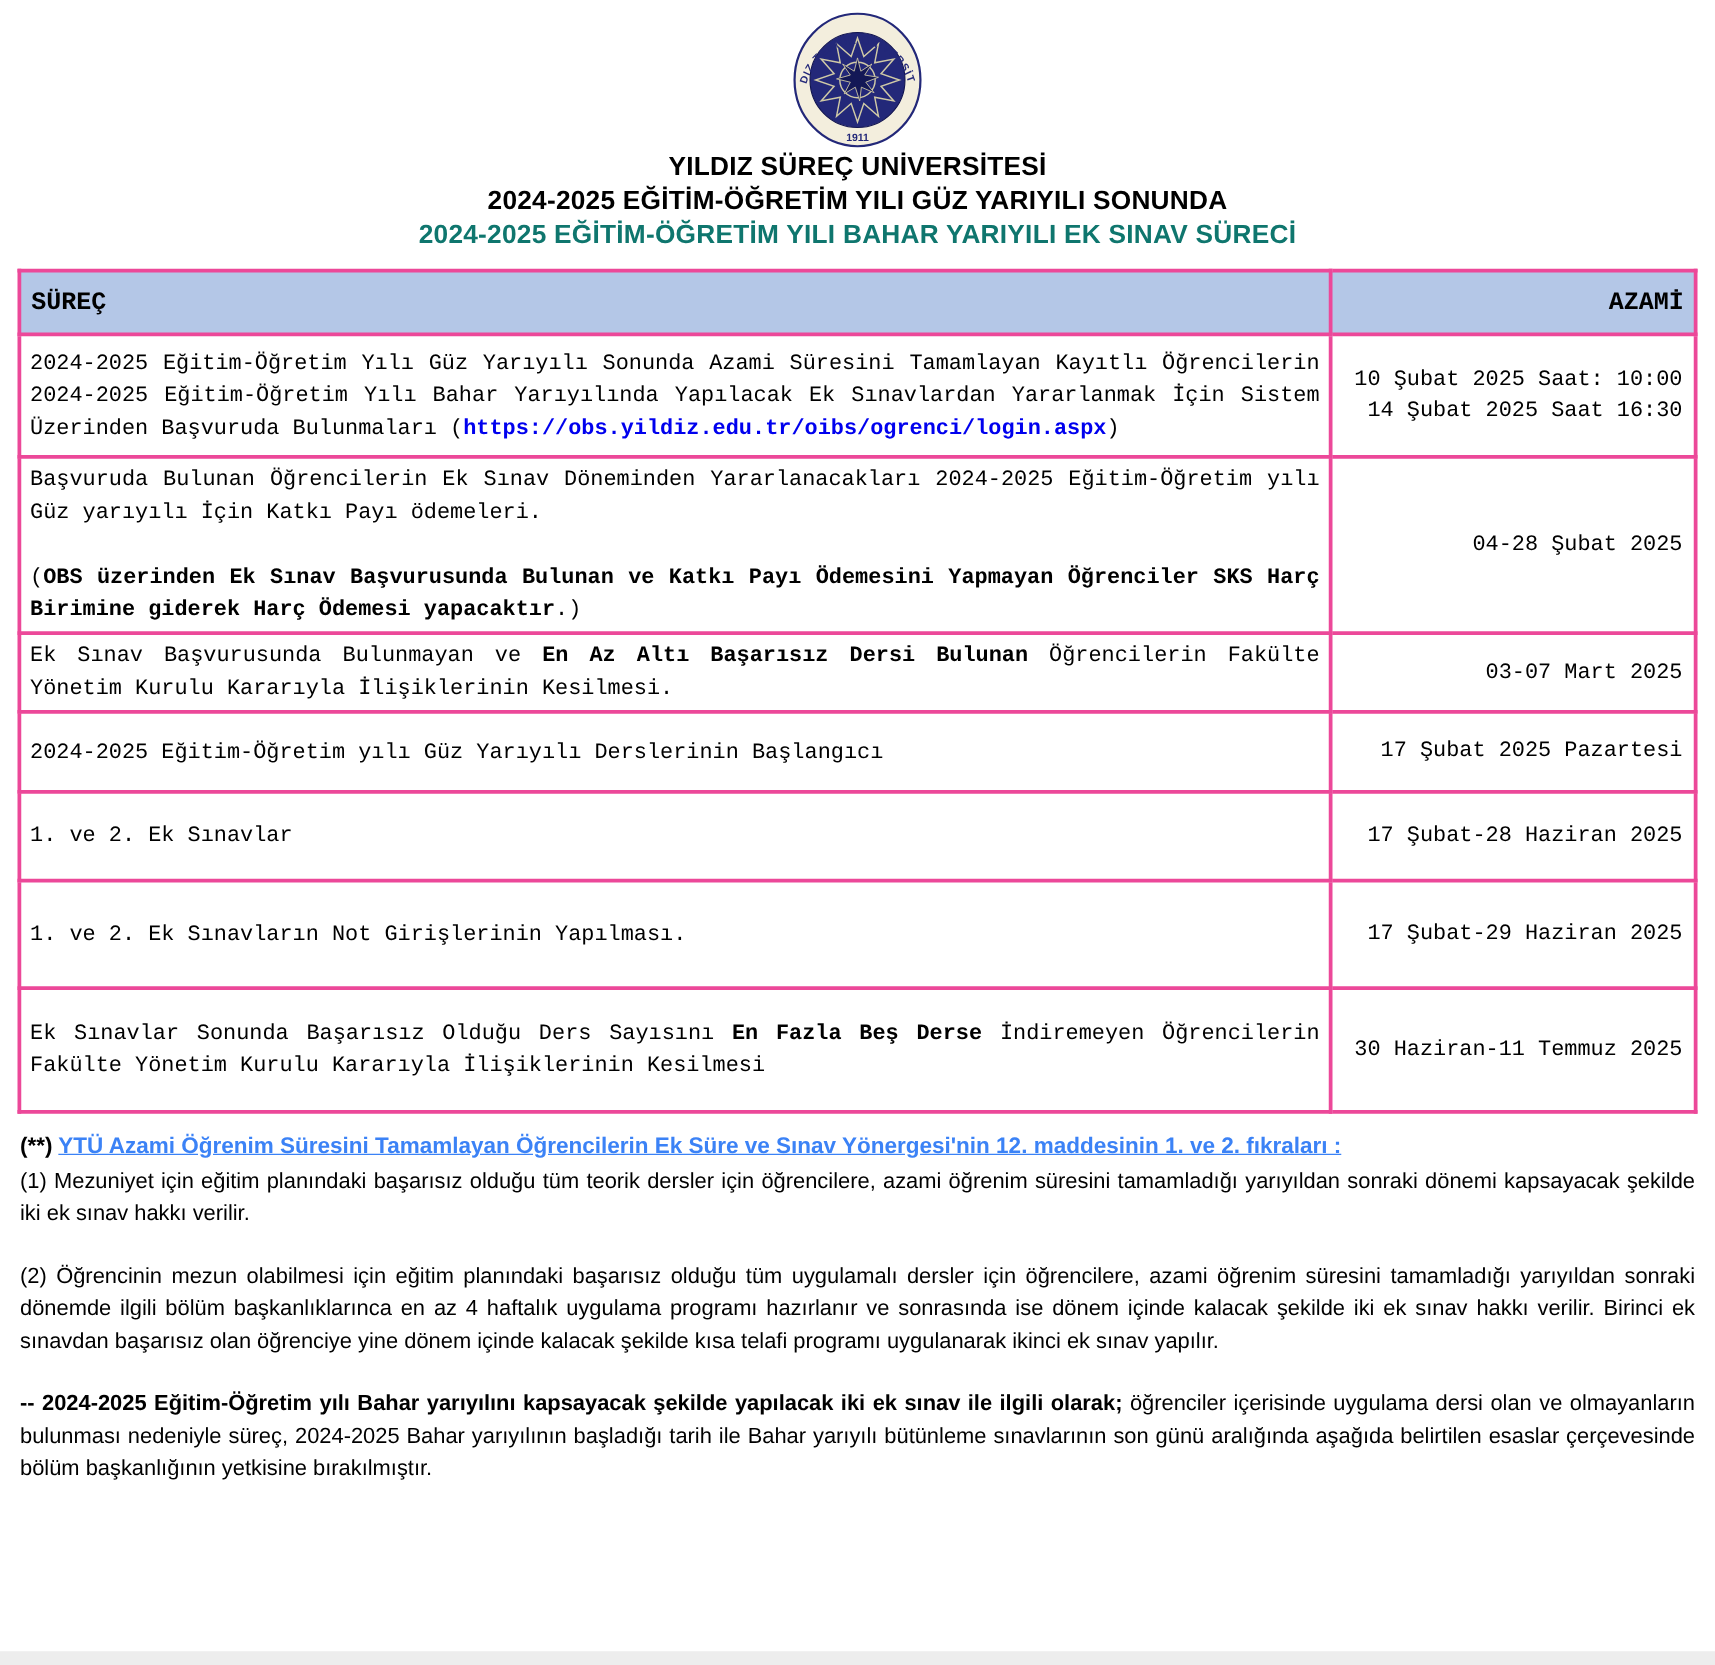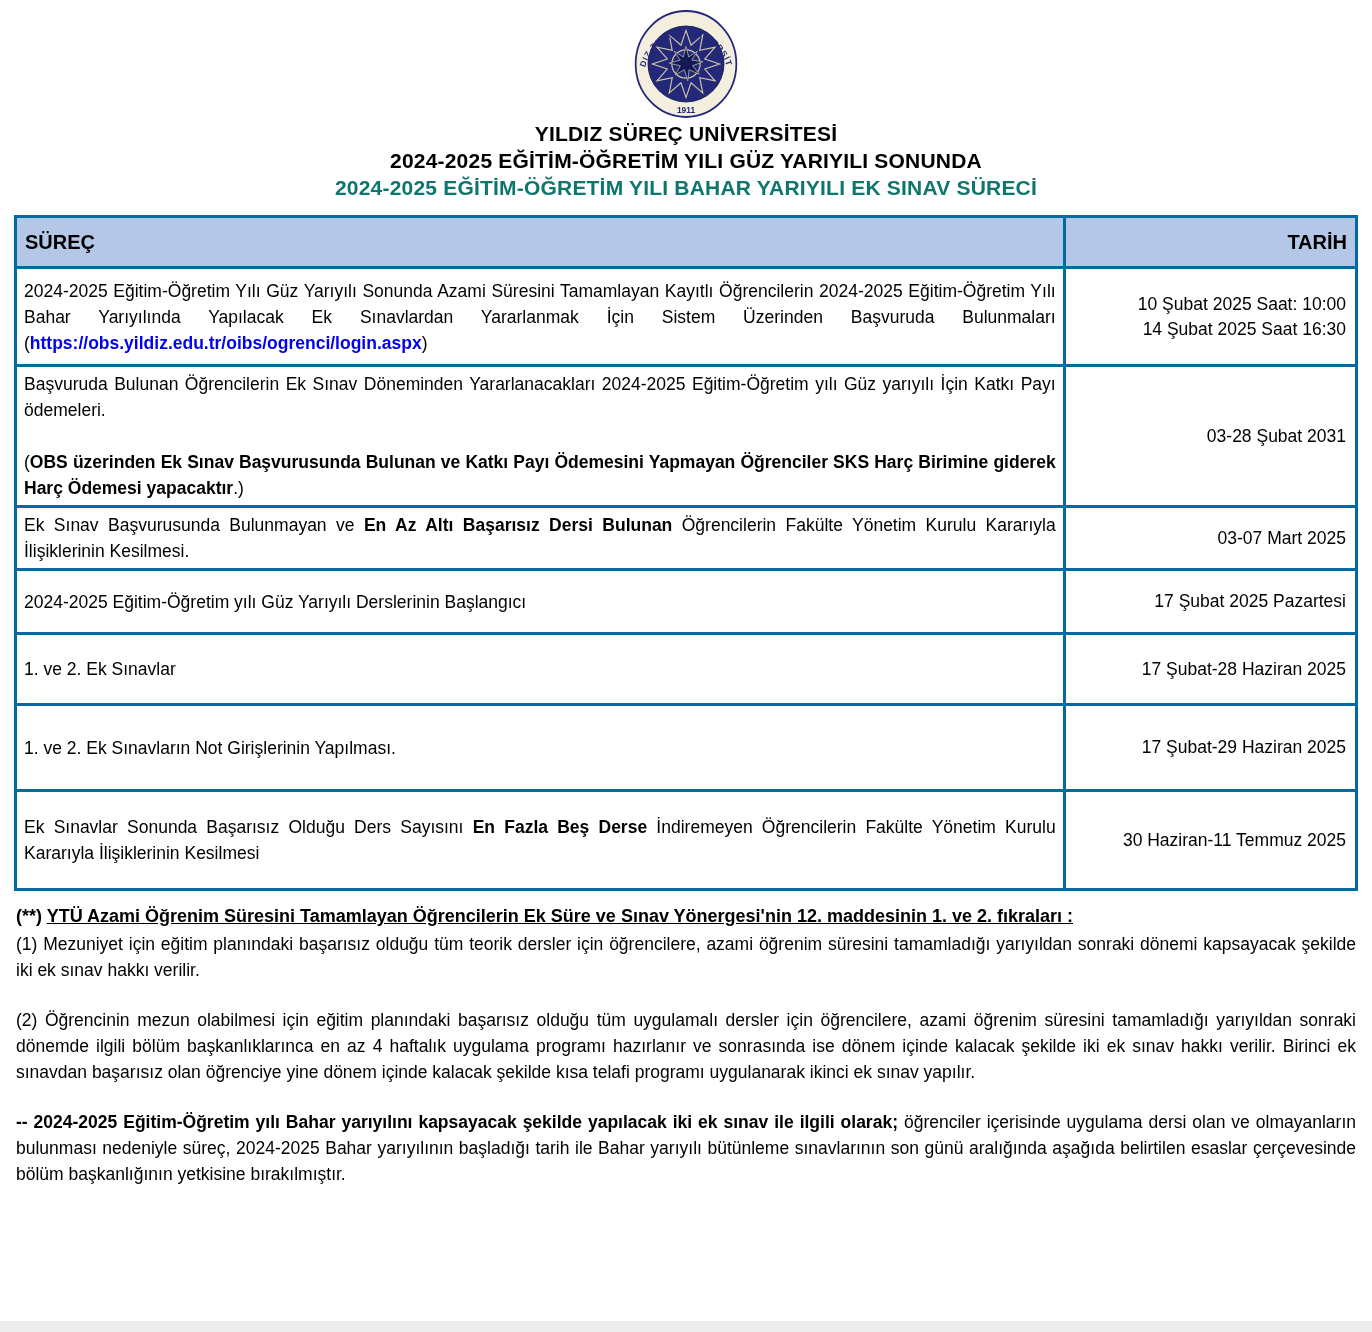--- a/index.html
+++ b/index.html
@@ -8,21 +8,21 @@
     font-family:"Liberation Sans", sans-serif;color:#000;
   }
   
   .doc-header{text-align:center;padding-top:8px;}
   .logo{width:106px;height:112px;display:block;margin:0 auto;}
   .title-line{font-weight:bold;font-size:21px;line-height:27px;letter-spacing:.2px;}
   .title-red{color:#0f766e;}
   
   .table-wrap{margin:14px 14px 0 14px;}
   table.schedule{border-collapse:collapse;width:100%;table-layout:fixed;}
-  table.schedule th, table.schedule td{border:3px solid #0369a1;}
+  table.schedule th, table.schedule td{border:3px solid #ec4899;font-family:Liberation Mono, monospace;}
   table.schedule th{
     background:#b4c7e7;font-size:20px;font-weight:bold;padding:10px 8px;height:28px;
   }
   th.col-process{text-align:left;}
   th.col-date{text-align:right;}
   td.process{
     text-align:justify;vertical-align:middle;padding:4px 7px;
     font-size:17.5px;line-height:26px;
   }
   td.date{
@@ -35,21 +35,21 @@
   tbody tr:nth-child(4){height:64px;}
   tbody tr:nth-child(5){height:71px;}
   tbody tr:nth-child(6){height:86px;}
   tbody tr:nth-child(7){height:99px;}
   tbody tr:nth-child(8){height:106px;}
   .sg-b{font-weight:bold;}
   a.obs-link{color:#0000ee;font-weight:bold;text-decoration:none;}
   
   .notes{margin:12px 16px 0 16px;font-size:17.5px;line-height:26px;}
   .note-title{font-weight:bold;font-size:18px;margin-bottom:2px;}
-  a.red-link{color:#000000;font-weight:bold;text-decoration:underline;}
+  a.red-link{color:#3b82f6;font-weight:bold;text-decoration:underline;}
   .notes p{margin:0 0 0 0;text-align:justify;}
   .notes p + p{margin-top:24px;}
   .bottom-strip{
     position:absolute;left:0;bottom:0;width:100%;height:11px;background:#ededed;
   }
 </style>
 </head>
 <body>
 
 <div class="doc-header">
@@ -74,31 +74,31 @@
 
 <div class="table-wrap">
   <table class="schedule">
     <colgroup>
       <col style="width:78.2%">
       <col style="width:21.8%">
     </colgroup>
     <thead>
       <tr>
         <th class="col-process">SÜREÇ</th>
-        <th class="col-date">TARİH</th>
+        <th class="col-date">AZAMİ</th>
       </tr>
     </thead>
     <tbody>
         <tr>
           <td class="process"><span>2024-2025 Eğitim-Öğretim Yılı Güz Yarıyılı Sonunda Azami Süresini Tamamlayan Kayıtlı Öğrencilerin 2024-2025 Eğitim-Öğretim Yılı Bahar Yarıyılında Yapılacak Ek Sınavlardan Yararlanmak İçin Sistem Üzerinden Başvuruda Bulunmaları (</span><a class="obs-link" href="#">https://obs.yildiz.edu.tr/oibs/ogrenci/login.aspx</a><span>)</span></td>
           <td class="date">10 Şubat 2025 Saat: 10:00<br>14 Şubat 2025 Saat 16:30</td>
         </tr>
         <tr>
           <td class="process"><span>Başvuruda Bulunan Öğrencilerin Ek Sınav Döneminden Yararlanacakları 2024-2025 Eğitim-Öğretim yılı Güz yarıyılı İçin Katkı Payı ödemeleri.</span><br><br><span>(</span><span class="sg-b">OBS üzerinden Ek Sınav Başvurusunda Bulunan ve Katkı Payı Ödemesini Yapmayan Öğrenciler SKS Harç Birimine giderek Harç Ödemesi yapacaktır</span><span>.)</span></td>
-          <td class="date">03-28 Şubat 2031</td>
+          <td class="date">04-28 Şubat 2025</td>
         </tr>
         <tr>
           <td class="process"><span>Ek Sınav Başvurusunda Bulunmayan ve </span><span class="sg-b">En Az Altı Başarısız Dersi Bulunan</span><span> Öğrencilerin Fakülte Yönetim Kurulu Kararıyla İlişiklerinin Kesilmesi.</span></td>
           <td class="date">03-07 Mart 2025</td>
         </tr>
         <tr>
           <td class="process"><span>2024-2025 Eğitim-Öğretim yılı Güz Yarıyılı Derslerinin Başlangıcı</span></td>
           <td class="date">17 Şubat 2025 Pazartesi</td>
         </tr>
         <tr>

